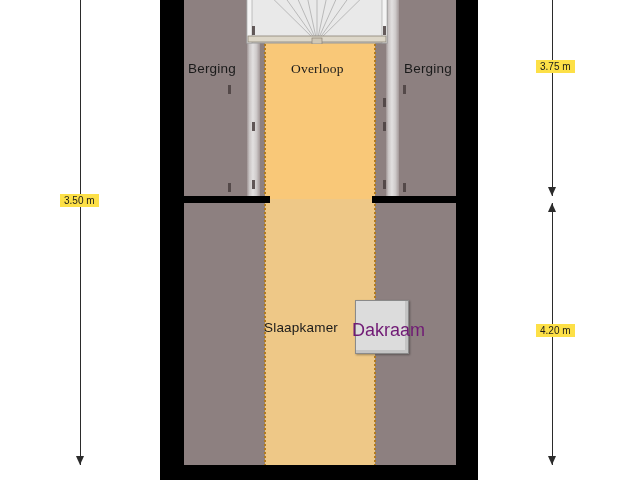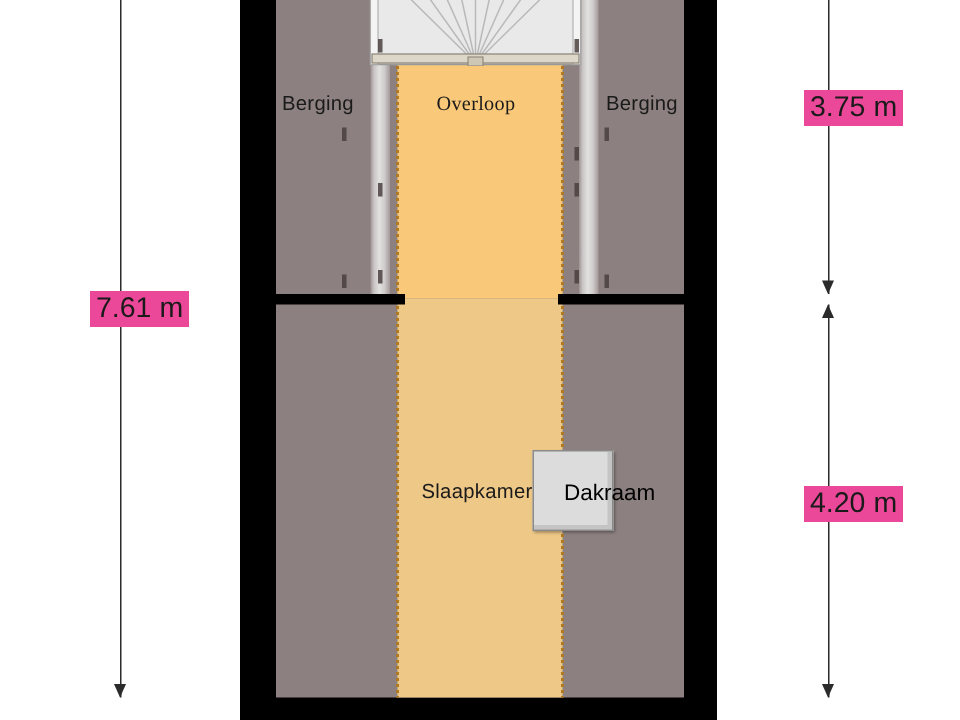--- a/index.html
+++ b/index.html
@@ -127,47 +127,47 @@
     top: 300px;
     width: 54px;
     height: 54px;
     background: #dcdcdc;
     border: 1px solid #8a8a8a;
     box-shadow: inset -3px -3px 0 0 #c4c4c4, 1px 1px 2px rgba(0,0,0,.35);
     box-sizing: border-box;
   }
   .dakraam-label {
     position: absolute;
-    left: 376px;
+    left: 352px;
     top: 320px;
-    font-size: 15px;
-    color: #000000;
+    font-size: 18px;
+    color: #701a75;
     white-space: nowrap;
   }
 
   
   .dim-line {
     position: absolute;
     width: 1px;
     background: #2b2b2b;
   }
   .arrow {
     position: absolute;
     width: 0; height: 0;
     border-left: 4px solid transparent;
     border-right: 4px solid transparent;
   }
   .arrow.down { border-top: 9px solid #2b2b2b; }
   .arrow.up   { border-bottom: 9px solid #2b2b2b; }
 
   .dim-text {
     position: absolute;
-    font-size: 19px;
+    font-size: 10px;
     color: #1a1a1a;
-    background: #ec4899;
+    background: #fde047;
     padding: 1px 4px;
     white-space: nowrap;
   }
 </style>
 </head>
 <body>
 
 <div id="stage">
 
   <div class="plan-outer"></div>
@@ -227,28 +227,28 @@
   <div class="tick" style="left:383px; top:180px;"></div>
   <div class="tick" style="left:403px; top:85px;"></div>
   <div class="tick" style="left:403px; top:183px;"></div>
 
   <div class="room-label" style="left:188px; top:61px;">Berging</div>
 
   <div class="room-label" style="left:291px; top:61px;font-family:Liberation Serif, serif;">Overloop</div>
 
   <div class="room-label" style="left:404px; top:61px;">Berging</div>
 
-  <div class="room-label" style="left:281px; top:320px;">Slaapkamer</div>
+  <div class="room-label" style="left:264px; top:320px;">Slaapkamer</div>
 
   <div class="dakraam"></div>
   <div class="dakraam-label">Dakraam</div>
 
   <div class="dim-line" style="left:80px; top:0px; height:465px;"></div>
   <div class="arrow down" style="left:76px; top:456px;"></div>
-  <div class="dim-text" style="left:60px; top:194px;">7.61 m</div>
+  <div class="dim-text" style="left:60px; top:194px;">3.50 m</div>
 
   <div class="dim-line" style="left:552px; top:0px; height:196px;"></div>
   <div class="arrow down" style="left:548px; top:187px;"></div>
   <div class="dim-text" style="left:536px; top:60px;">3.75 m</div>
 
   <div class="dim-line" style="left:552px; top:203px; height:262px;"></div>
   <div class="arrow up" style="left:548px; top:203px;"></div>
   <div class="arrow down" style="left:548px; top:456px;"></div>
   <div class="dim-text" style="left:536px; top:324px;">4.20 m</div>
 

